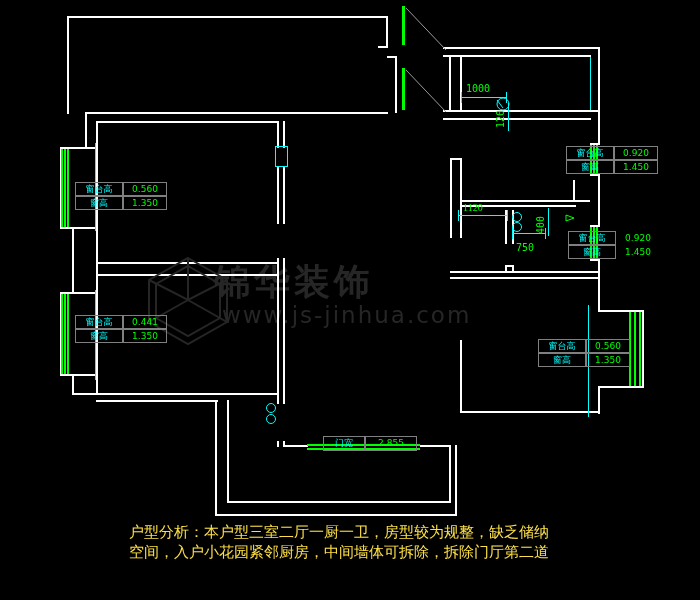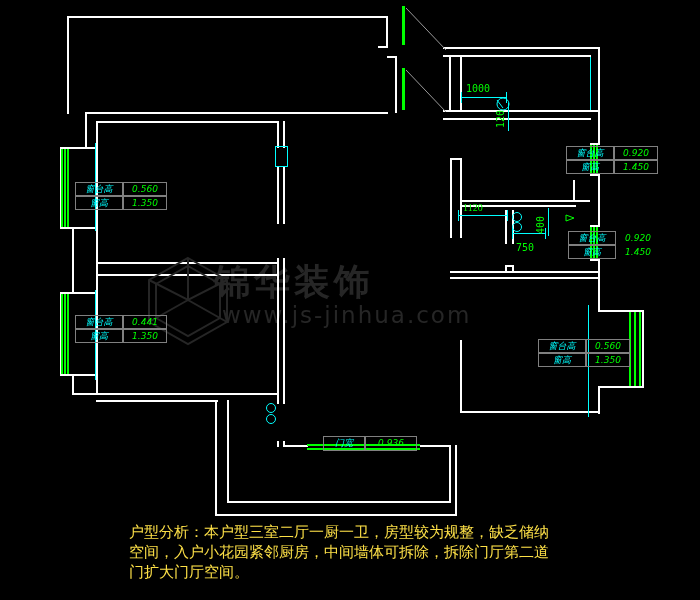--- a/index.html
+++ b/index.html
@@ -5,21 +5,21 @@
   html,body{margin:0;padding:0;background:#000;}
   #canvas{position:relative;width:700px;height:600px;background:#000;overflow:hidden;
           font-family:"DejaVu Sans",sans-serif;}
   .ln{position:absolute;}
   .w{background:#ffffff;}
   .g{background:#00ff00;}
   .c{background:#00ffff;}
   .dimtxt{position:absolute;color:#00ff00;font-size:10px;line-height:10px;z-index:5;
           font-family:"DejaVu Sans Mono","DejaVu Sans",monospace;}
   .vert{transform:rotate(-90deg);transform-origin:left top;}
-  .wtab{position:absolute;display:grid;grid-template-columns:48px 44px;z-index:6;font-style:italic;}
+  .wtab{position:absolute;display:grid;grid-template-columns:48px 44px;z-index:6;}
   .wtab .cell{border:1px solid #808080;height:12px;font-size:9px;line-height:12px;
               text-align:center;overflow:hidden;white-space:nowrap;}
   .wtab .lab{color:#00ffff;}
   .wtab .val{color:#00ff00;}
   .wtab .nb{border-color:transparent;}
   .doorbox{position:absolute;border:1px solid #00ffff;z-index:4;}
   .wm{position:absolute;color:#262626;z-index:1;letter-spacing:4px;}
   #wm-title{left:214px;top:258px;font-size:36px;font-weight:bold;}
   #wm-url{left:222px;top:302px;font-size:23px;letter-spacing:2px;}
   .ana{position:absolute;left:129px;color:#fde047;font-size:15px;line-height:20px;
@@ -195,19 +195,18 @@
   </div>
   <div class="wtab" style="left:538px;top:339px;">
     <div class="cell lab">窗台高</div>
     <div class="cell val">0.560</div>
     <div class="cell lab">窗高</div>
     <div class="cell val">1.350</div>
   </div>
 
   <div class="wtab" style="left:323px;top:436px;grid-template-columns:42px 52px;">
     <div class="cell lab" style="height:13px;line-height:13px;">门宽</div>
-    <div class="cell val" style="height:13px;line-height:13px;">0.936</div>
+    <div class="cell val" style="height:13px;line-height:13px;">2.855</div>
   </div>
 
   <div class="ana" style="top:522px;">户型分析：本户型三室二厅一厨一卫，房型较为规整，缺乏储纳</div>
   <div class="ana" style="top:542px;">空间，入户小花园紧邻厨房，中间墙体可拆除，拆除门厅第二道</div>
-  <div class="ana" style="top:562px;">门扩大门厅空间。</div>
 </div>
 
 </body></html>

